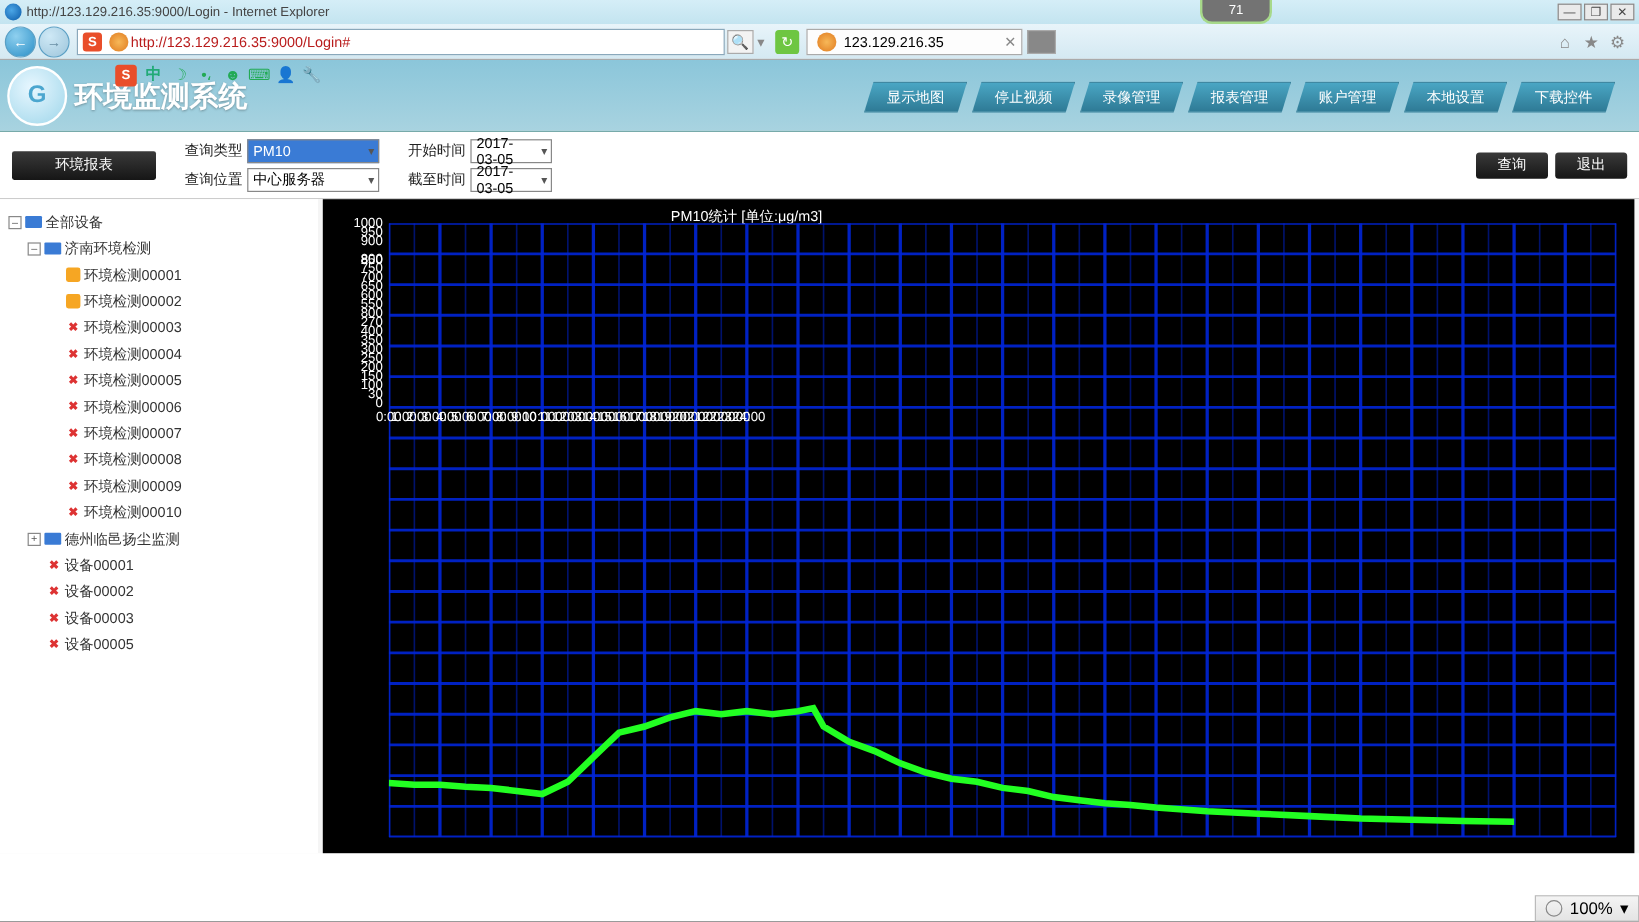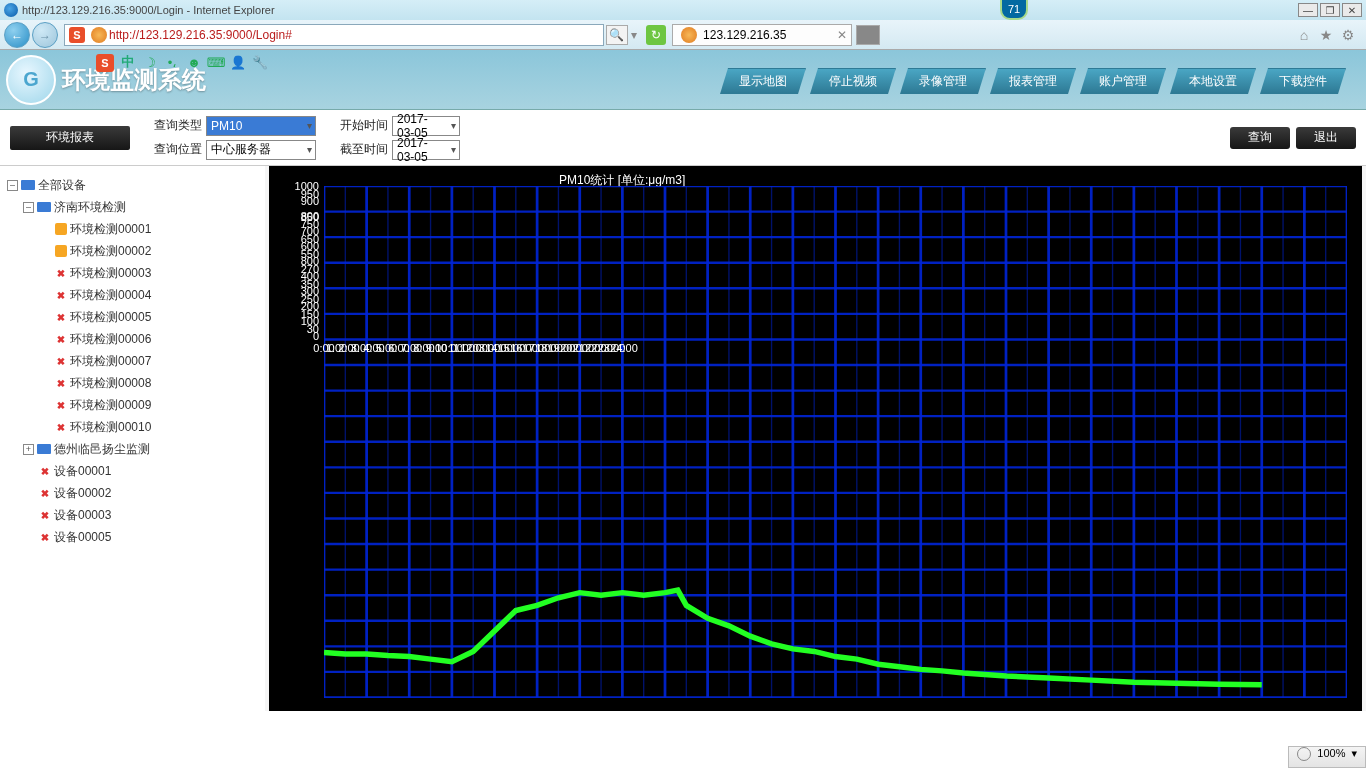--- a/index.html
+++ b/index.html
@@ -3,21 +3,21 @@
 <meta charset="utf-8">
 <style>
 * { margin: 0; padding: 0; box-sizing: border-box; font-family: "Microsoft YaHei", SimSun, Arial, sans-serif; }
 body { width: 1366px; height: 768px; background: #fff; font-size: 12px; overflow: hidden; }
 
 
 .titlebar { height: 20px; background: linear-gradient(#d5eef7, #c3e4f0); display: flex; align-items: center; padding: 0 4px; color: #444; font-size: 11px; }
 .titlebar .ie-icon { width: 14px; height: 14px; margin-right: 4px; background: radial-gradient(circle at 40% 40%, #4ba6e6, #0a5aa8); border-radius: 50%; }
 .titlebar .spacer { flex: 1; }
 .winbtn { width: 20px; height: 14px; border: 1px solid #888; margin-left: 2px; display: flex; align-items: center; justify-content: center; font-size: 10px; background: #eaeaea; }
-.badge71 { position: absolute; top: 0; left: 1000px; width: 28px; height: 20px; background: #0369a1; border-radius: 0 0 10px 10px; color: #fff; font-size: 11px; text-align: center; line-height: 18px; border: 2px solid #a7d98a; border-top: none; }
+.badge71 { position: absolute; top: 0; left: 1000px; width: 60px; height: 20px; background: #737373; border-radius: 0 0 10px 10px; color: #fff; font-size: 11px; text-align: center; line-height: 18px; border: 2px solid #a7d98a; border-top: none; }
 
 .addrbar { height: 30px; background: linear-gradient(#e8f4fa, #d4e9f2); display: flex; align-items: center; padding: 0 4px; border-bottom: 1px solid #aaa; }
 .navbtn { width: 26px; height: 26px; border-radius: 50%; background: radial-gradient(circle at 35% 30%, #8fd0ef, #2a8fc7); border: 1px solid #5a9fc4; margin-right: 2px; display: flex; align-items: center; justify-content: center; color: #fff; font-size: 12px; }
 .addrbox { flex: 0 0 540px; height: 22px; border: 1px solid #8aa8bb; background: #fff; display: flex; align-items: center; padding: 0 4px; margin-left: 4px; }
 .addrbox .sogou { width: 16px; height: 16px; background: #e94e2a; border-radius: 3px; color: #fff; font-size: 11px; font-weight: bold; text-align: center; line-height: 16px; margin-right: 4px; }
 .addrbox .url { flex: 1; font-size: 12px; color: #b91c1c; }
 .mini-icon { width: 16px; height: 16px; margin: 0 2px; border-radius: 50%; }
 .searchbtn { width: 22px; height: 20px; border: 1px solid #aaa; background: #f3f3f3; margin-left: 2px; display:flex; align-items:center; justify-content:center; }
 .refresh { width: 20px; height: 20px; background: #6ec642; border-radius: 3px; margin-left: 6px; display: flex; align-items: center; justify-content: center; color: #fff; }
 .tab-ie { height: 22px; border: 1px solid #aaa; background: #fdfdfd; margin-left: 6px; padding: 0 24px 0 6px; display: flex; align-items: center; position: relative; width: 180px; }
@@ -63,21 +63,21 @@
 .ic-x { width: 12px; height: 12px; color: #d33; font-size: 12px; display:flex;align-items:center;justify-content:center; font-weight:bold; }
 .ic-x::before { content:'✖'; font-size:10px; }
 
 .chartbox { flex: 1; background: #000; position: relative; margin: 0 4px; }
 .chart-title { position: absolute; top: 6px; left: 290px; color: #fff; font-size: 12px; }
 .plot { position: absolute; left: 55px; top: 20px; right: 15px; bottom: 60px; }
 .ylabel { position: absolute; right: calc(100% - 50px); transform: translateY(-50%); color: #fff; font-size: 11px; text-align: right; width:40px; }
 .xlabel { position: absolute; top: calc(100% - 55px); transform: translateX(-50%); color: #fff; font-size: 11px; }
 
 
-.statusbar { position: absolute; bottom: 0; right: 0; height: 22px; background: linear-gradient(#f4f4f4,#e4e4e4); border: 1px solid #bbb; display: flex; align-items: flex-start; padding: 0 8px; font-size: 11px; gap: 6px; }
+.statusbar { position: absolute; bottom: 0; right: 0; height: 22px; background: linear-gradient(#f4f4f4,#e4e4e4); border: 1px solid #bbb; display: flex; align-items: center; padding: 0 8px; font-size: 14px; gap: 6px; }
 .statusbar .mag { width:14px; height:14px; border:1px solid #888; border-radius:50%; position:relative; }
 
 </style>
 </head>
 <body>
 
 <div class="titlebar">
   <span class="ie-icon"></span>
   <span>http://123.129.216.35:9000/Login - Internet Explorer</span>
   <span class="spacer"></span>

